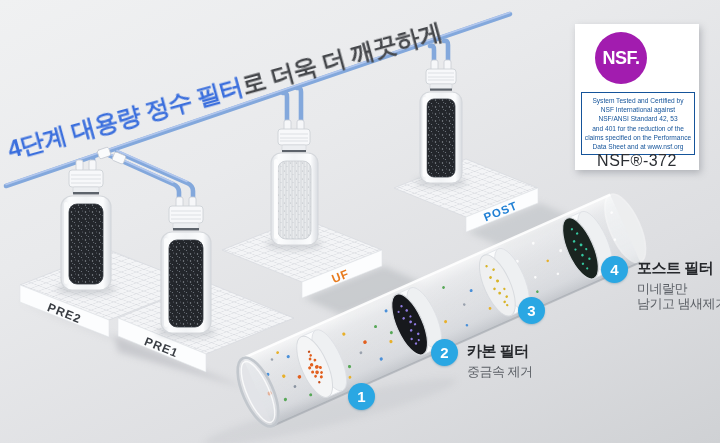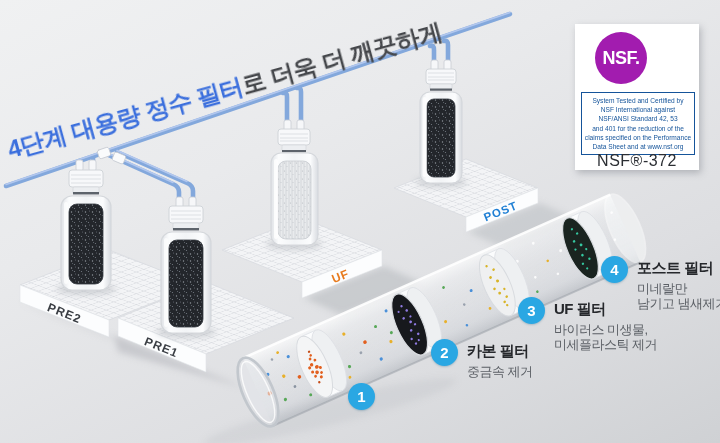--- a/index.html
+++ b/index.html
@@ -361,27 +361,20 @@
     <span class="badge">2</span>
     <div>
       <div class="stage-title">카본 필터</div>
       <div class="stage-desc">
         <div>중금속 제거</div>
       </div>
     </div>
   </div>
   <div class="stage-label" style="left:518px;top:297px">
     <span class="badge">3</span>
-    <div>
-      <div class="stage-title">UF 필터</div>
-      <div class="stage-desc">
-        <div>바이러스 미생물,</div>
-        <div>미세플라스틱 제거</div>
-      </div>
-    </div>
   </div>
   <div class="stage-label" style="left:601px;top:256px">
     <span class="badge">4</span>
     <div>
       <div class="stage-title">포스트 필터</div>
       <div class="stage-desc">
         <div>미네랄만</div>
         <div>남기고 냄새제거</div>
       </div>
     </div>

